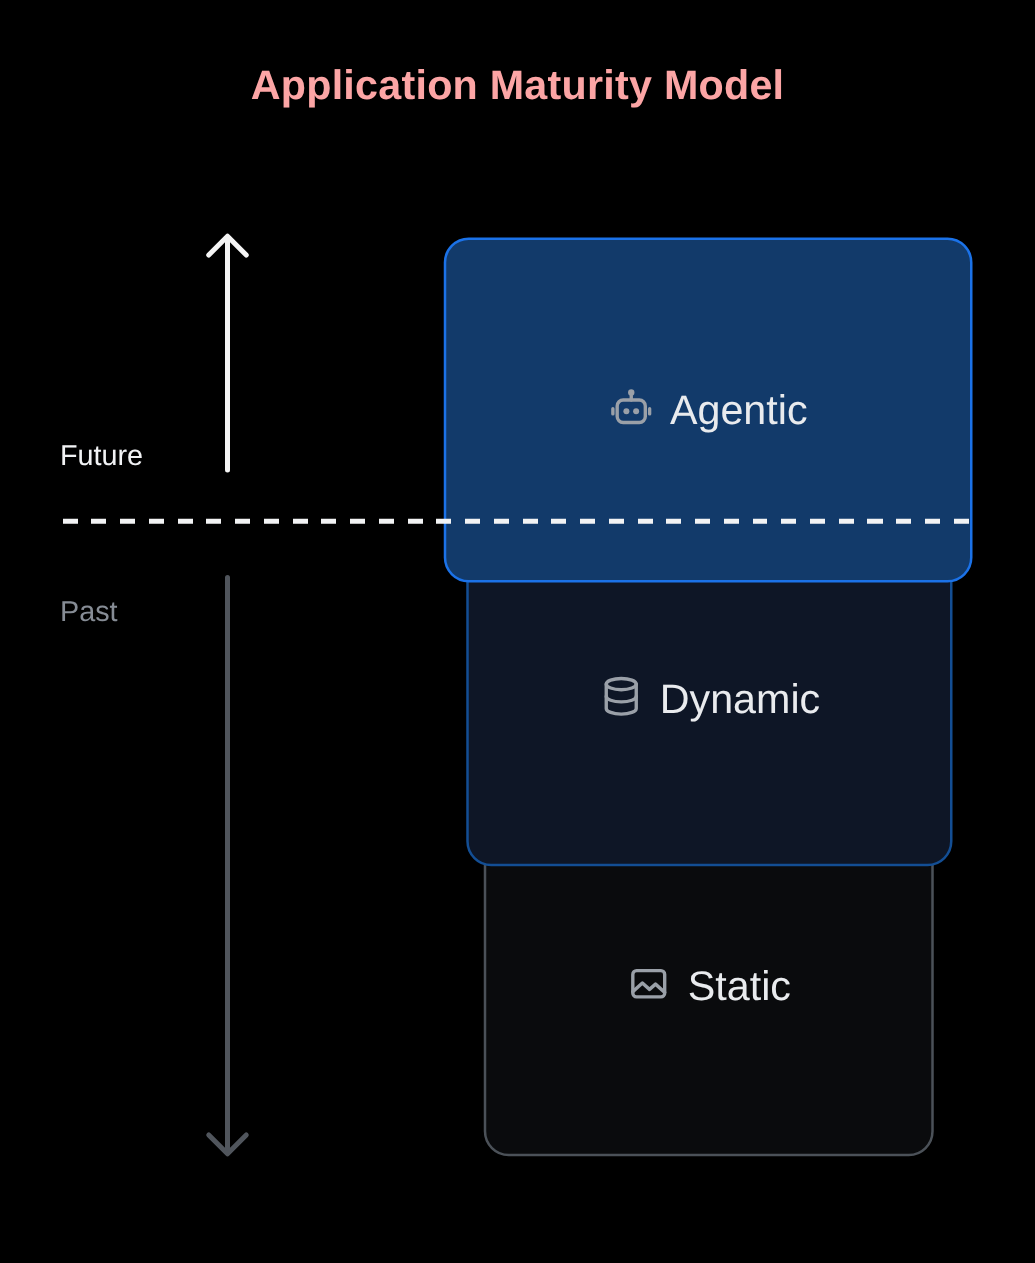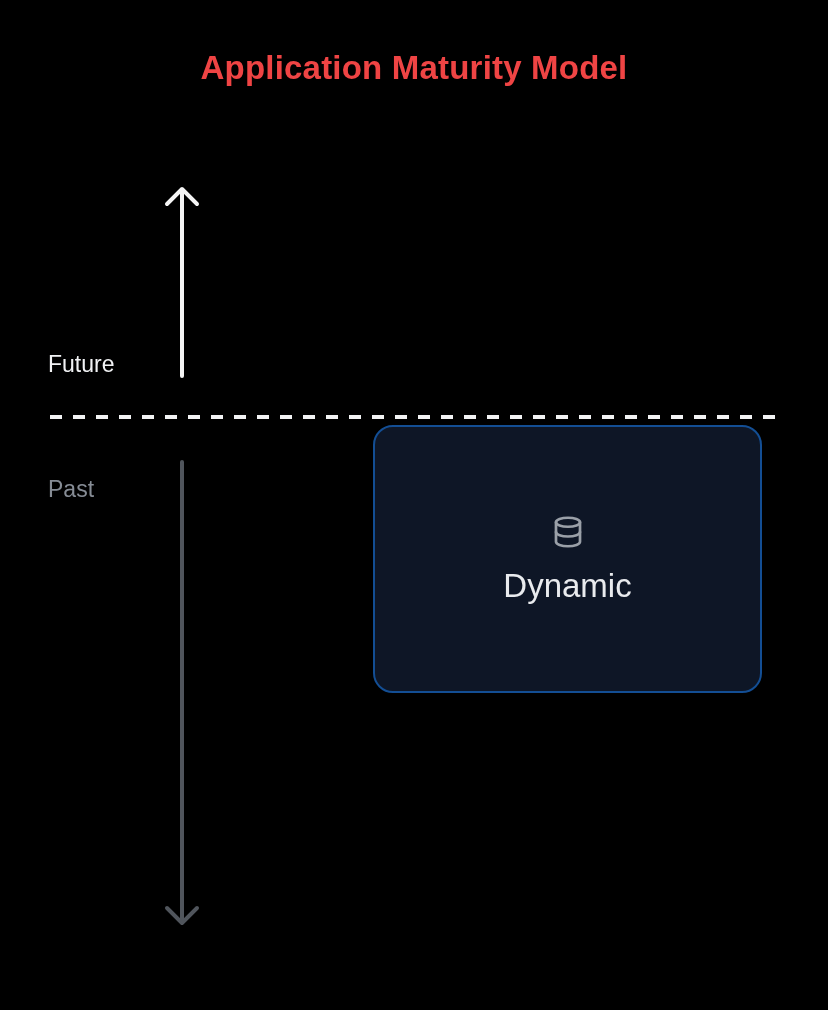--- a/index.html
+++ b/index.html
@@ -13,21 +13,21 @@
   }
 
   .page-title {
     position: absolute;
     top: 49px;
     left: 0;
     width: 828px;
     text-align: center;
     font-size: 33px;
     font-weight: 700;
-    color: #ef4444;
+    color: #fca5a5;
     letter-spacing: 0.2px;
   }
 
   
   #axis-svg {
     position: absolute;
     top: 0; left: 0;
     width: 828px; height: 1010px;
     z-index: 1;
   }
@@ -77,21 +77,20 @@
     background: #123a6a;
     border: 2px solid #1b72e8;
     z-index: 3;
   }
   .lvl-dynamic {
     left: 373px; top: 425px;
     width: 389px; height: 268px;
     background: #0e1626;
     border: 2px solid #134e94;
     z-index: 2;
-    flex-direction: column;
   }
   .lvl-static {
     left: 387px; top: 653px;
     width: 360px; height: 272px;
     background: #0a0b0d;
     border: 2px solid #4b5158;
     z-index: 1;
   }
 </style>
 </head>
@@ -111,26 +110,49 @@
     <g stroke="#50555c" stroke-width="4" stroke-linecap="round" stroke-linejoin="round">
       <line x1="182" y1="462" x2="182" y2="921"></line>
       <polyline points="167,908 182,923 197,908"></polyline>
     </g>
   </svg>
 
   <div class="axis-label future">Future</div>
   <div class="dashed-line"></div>
   <div class="axis-label past">Past</div>
 
+  <div class="level-box lvl-agentic">
+    <span class="lvl-icon">
+      <svg width="36" height="36" viewBox="0 0 24 24" fill="none" stroke="#9aa0a8" stroke-width="1.8" stroke-linecap="round" stroke-linejoin="round">
+        <line x1="12" y1="8" x2="12" y2="5.6"></line>
+        <circle cx="12" cy="4" r="1.7" fill="#9aa0a8" stroke="none"></circle>
+        <rect x="4.5" y="8" width="15" height="12" rx="3.2"></rect>
+        <circle cx="9.4" cy="14" r="1.6" fill="#9aa0a8" stroke="none"></circle>
+        <circle cx="14.6" cy="14" r="1.6" fill="#9aa0a8" stroke="none"></circle>
+        <line x1="2.2" y1="12.6" x2="2.2" y2="15.4"></line>
+        <line x1="21.8" y1="12.6" x2="21.8" y2="15.4"></line>
+      </svg>
+    </span>
+    <span class="lvl-label">Agentic</span>
+  </div>
 
   <div class="level-box lvl-dynamic">
     <span class="lvl-icon">
       <svg width="36" height="36" viewBox="0 0 24 24" fill="none" stroke="#9aa0a8" stroke-width="1.8" stroke-linecap="round" stroke-linejoin="round">
         <ellipse cx="12" cy="5.5" rx="8" ry="3"></ellipse>
         <path d="M4 5.5 V18.5 A8 3 0 0 0 20 18.5 V5.5"></path>
         <path d="M4 12 A8 3 0 0 0 20 12"></path>
       </svg>
     </span>
     <span class="lvl-label">Dynamic</span>
   </div>
 
+  <div class="level-box lvl-static">
+    <span class="lvl-icon">
+      <svg width="36" height="36" viewBox="0 0 24 24" fill="none" stroke="#9aa0a8" stroke-width="1.8" stroke-linecap="round" stroke-linejoin="round">
+        <rect x="3.5" y="5" width="17" height="14" rx="2"></rect>
+        <path d="M3.5 16.2 L8.6 11.6 L12.4 15 L15.6 12.2 L20.5 16.6"></path>
+      </svg>
+    </span>
+    <span class="lvl-label">Static</span>
+  </div>
 
 </div>
 
 </body></html>

